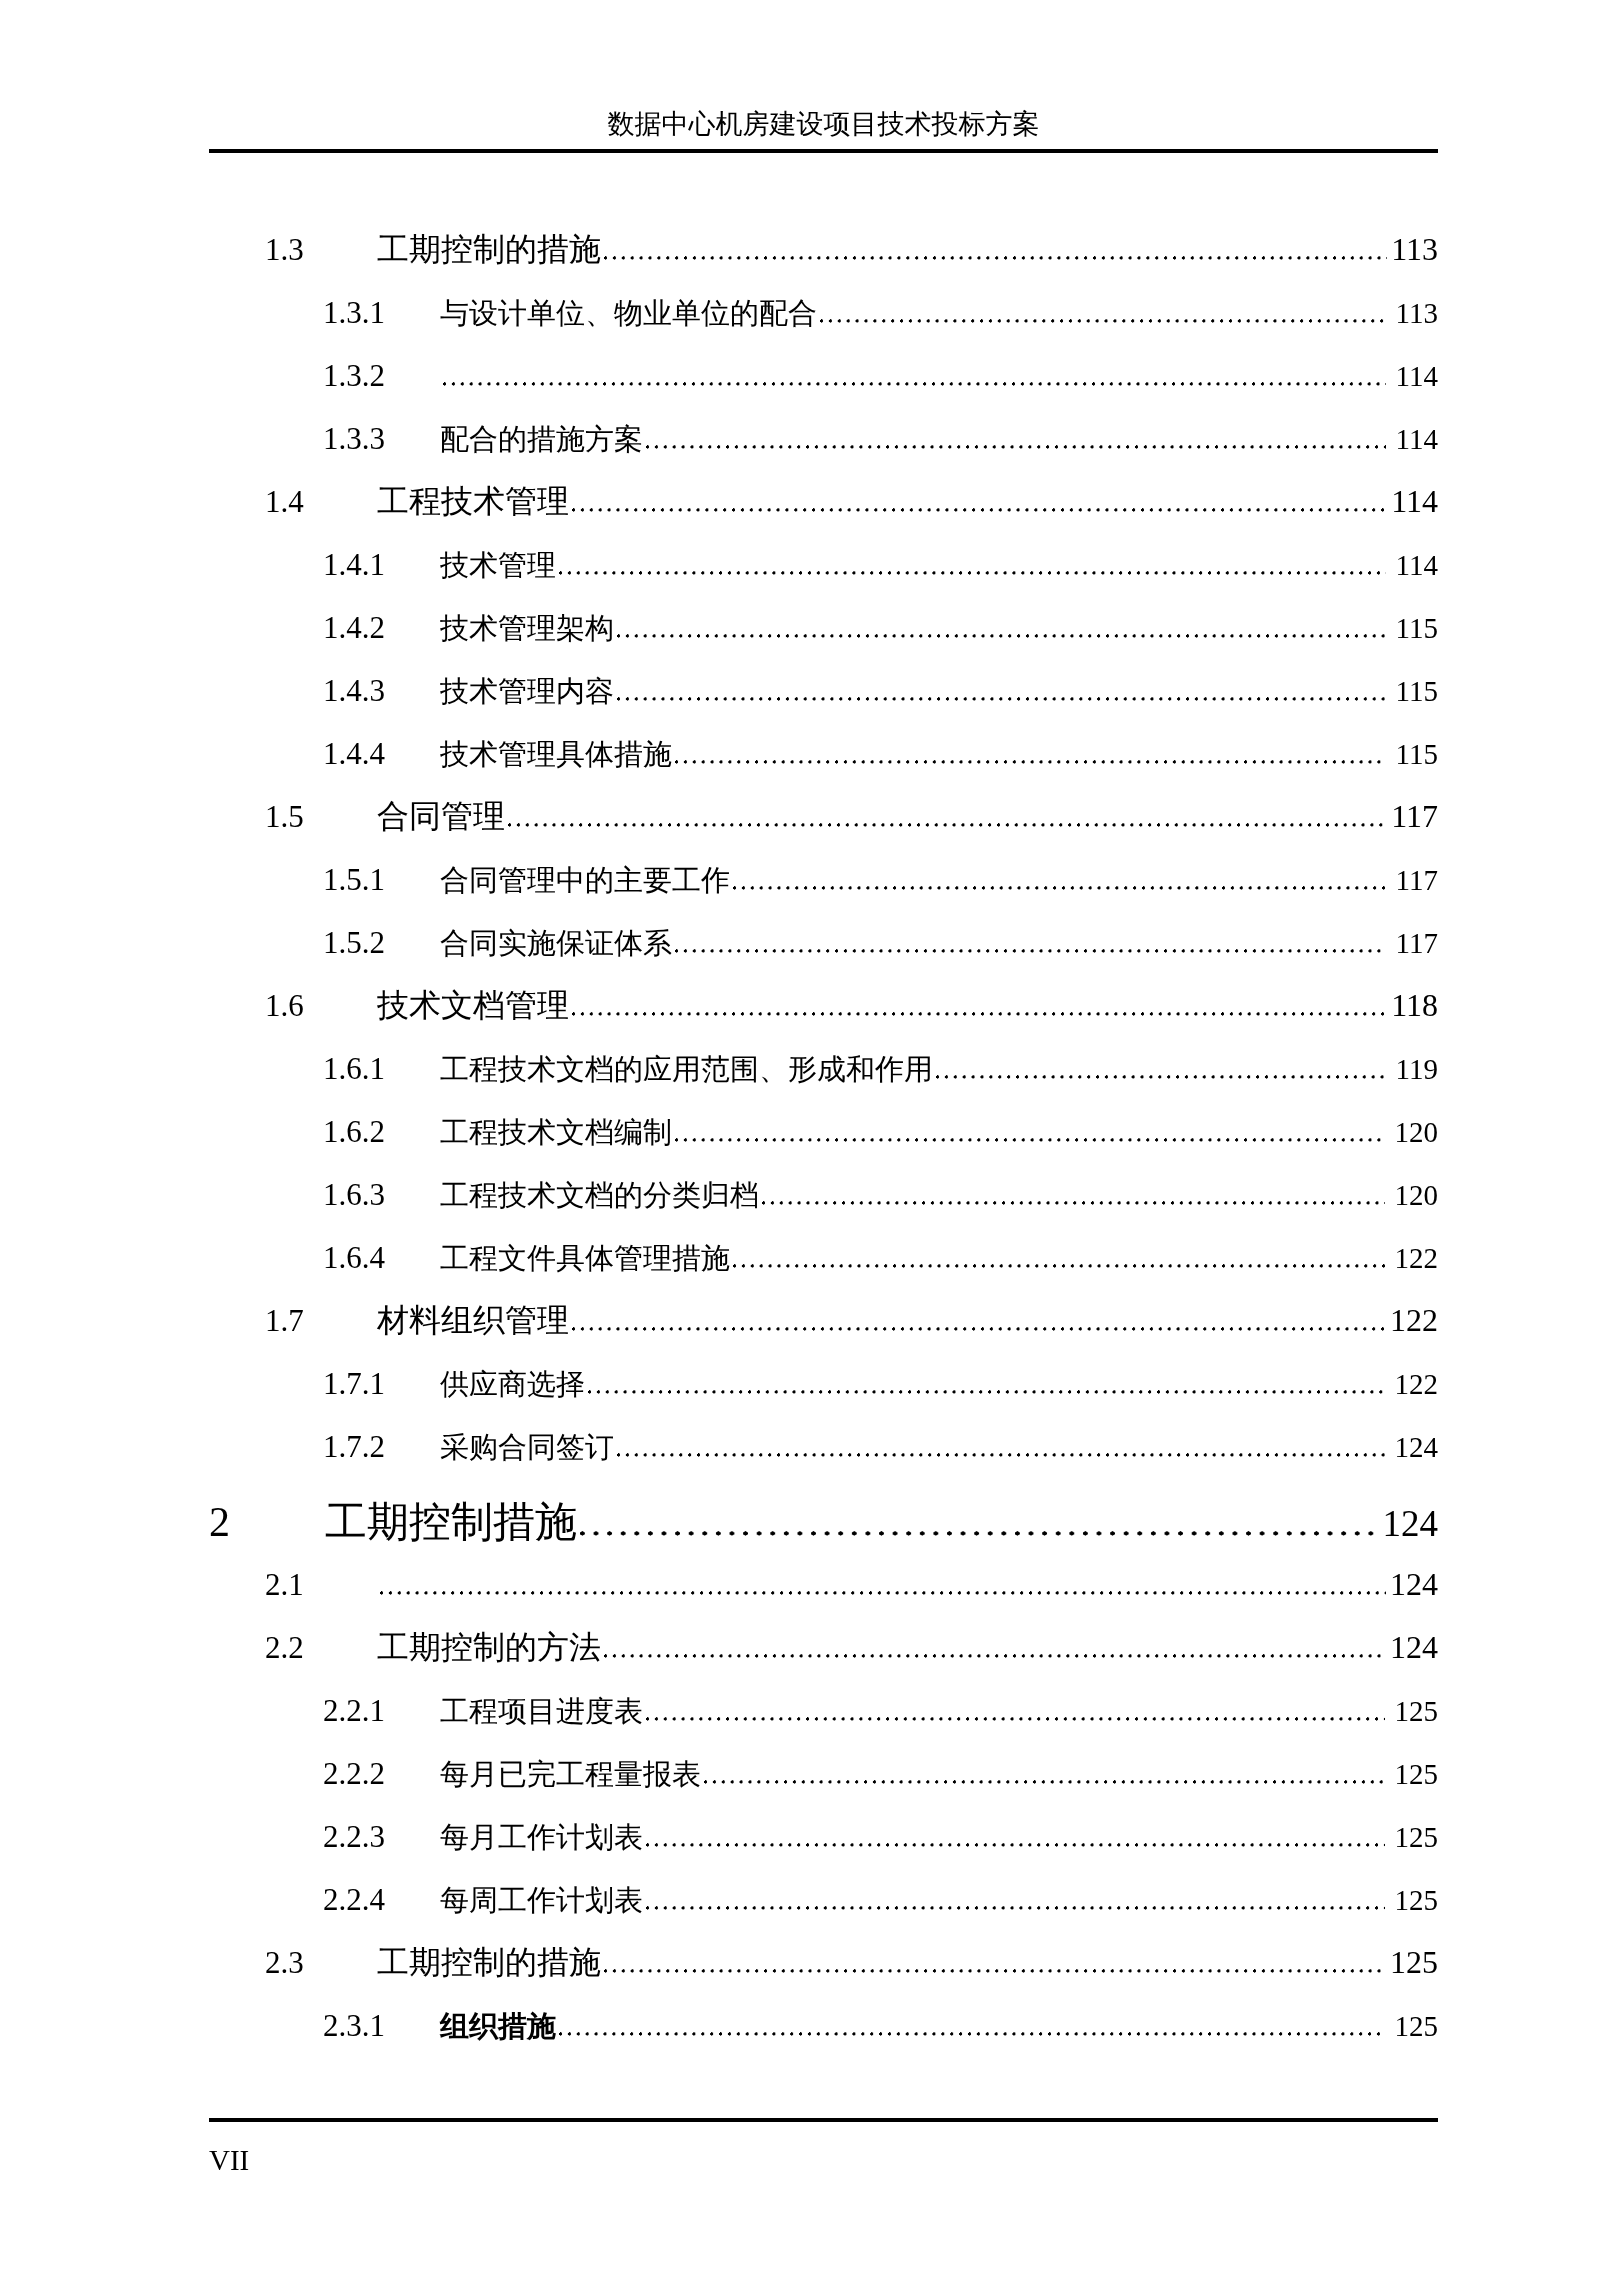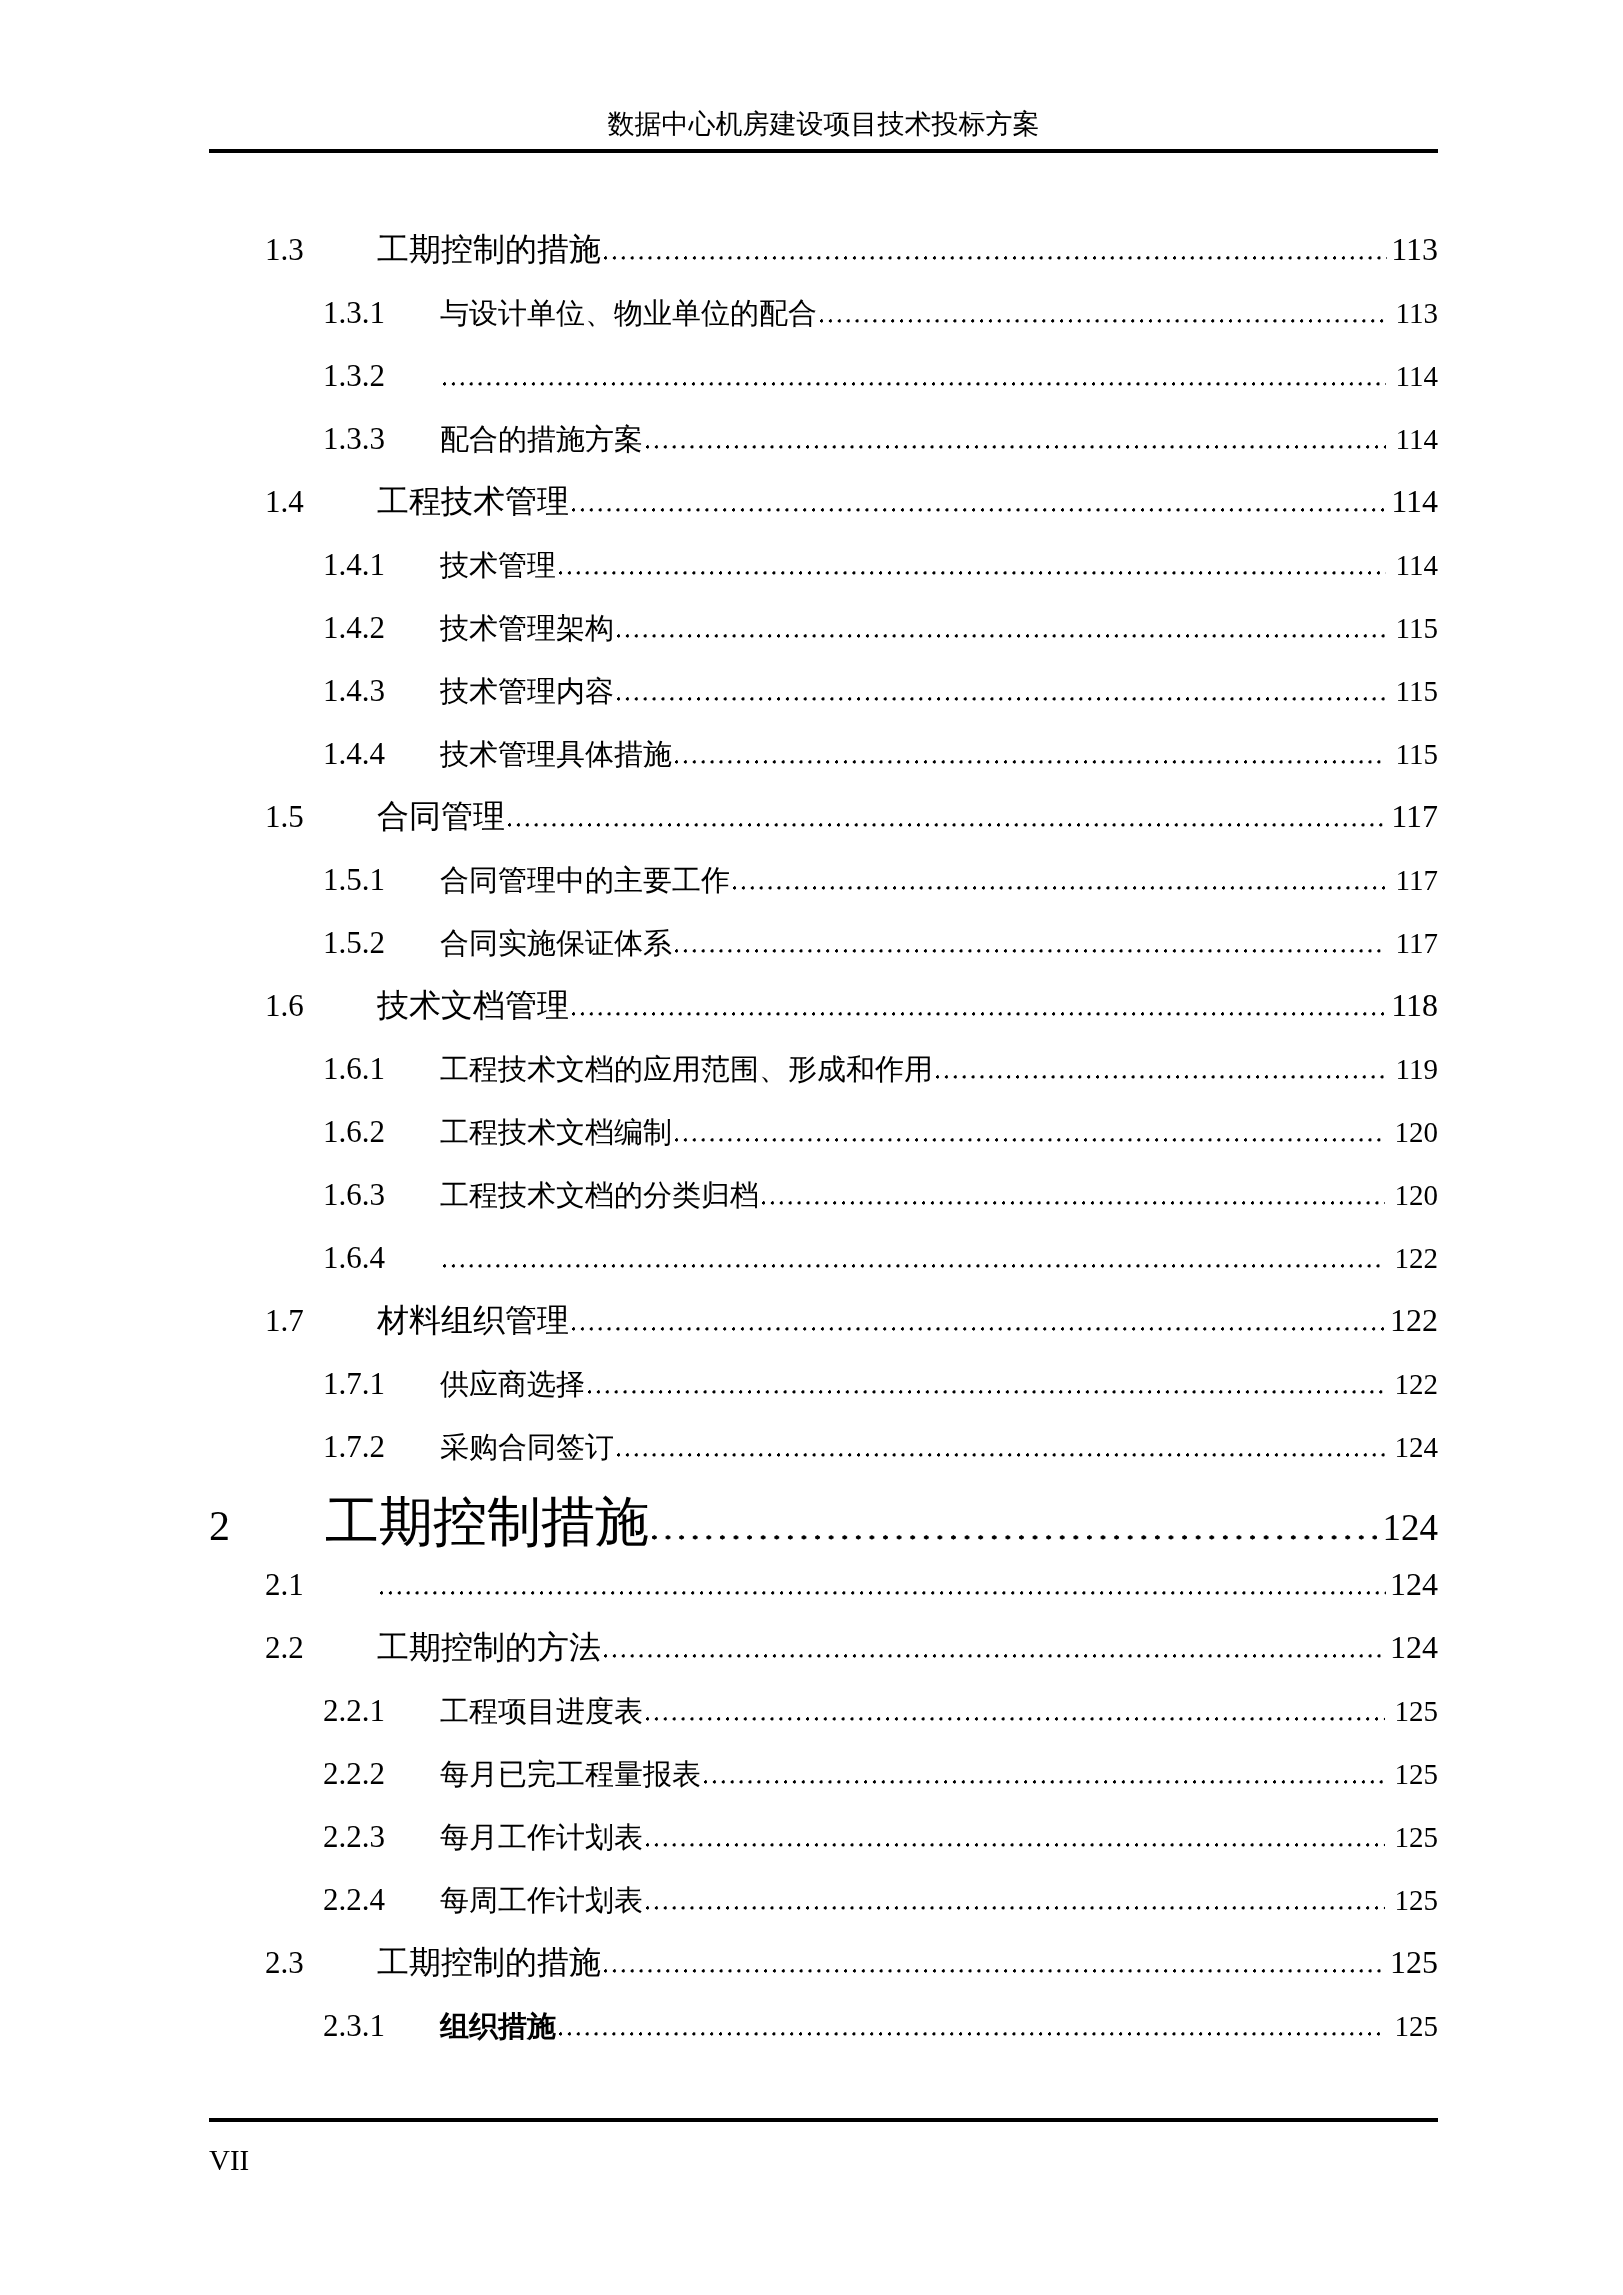--- a/index.html
+++ b/index.html
@@ -38,21 +38,21 @@
     flex:1 1 auto;min-width:16.4px;height:4.1px;margin:0 1.4px 0 2.7px;
     background-image:radial-gradient(circle at 1.7px 2px,#000 1.5px,transparent 1.8px);
     background-size:8.9px 4.1px;background-repeat:repeat-x;background-position:left bottom;
   }
   .toc-row .page{
     flex:none;font-family:"Liberation Serif","DejaVu Serif",serif;text-align:center;
   }
   
   .toc-row.lv0{margin-top:12.3px;}
   .lv0 .num{width:116px;font-size:42px;}
-  .lv0 .title{font-size:54px;}
+  .lv0 .title{font-size:42px;}
   .lv0 .page{font-size:37px;margin-left:4.1px;}
   .lv0 .leader{height:5.5px;background-size:13.6px 5.5px;
     background-image:radial-gradient(circle at 2.4px 2.7px,#000 2.1px,transparent 2.5px);}
   
   .toc-row.lv1{padding-left:56px;}
   .lv1 .num{width:112px;font-size:31px;}
   .lv1 .title{font-size:32px;}
   .lv1 .page{font-size:32px;margin-left:2.7px;}
   
   .toc-row.lv2{padding-left:114px;}
@@ -158,20 +158,21 @@
     <span class="page">120</span>
   </div>
     <div class="toc-row lv2">
     <span class="num">1.6.3</span>
     <span class="title">工程技术文档的分类归档</span>
     <span class="leader"></span>
     <span class="page">120</span>
   </div>
     <div class="toc-row lv2">
     <span class="num">1.6.4</span>
+    <span class="title">工程文件具体管理措施</span>
     <span class="leader"></span>
     <span class="page">122</span>
   </div>
     <div class="toc-row lv1">
     <span class="num">1.7</span>
     <span class="title">材料组织管理</span>
     <span class="leader"></span>
     <span class="page">122</span>
   </div>
     <div class="toc-row lv2">

